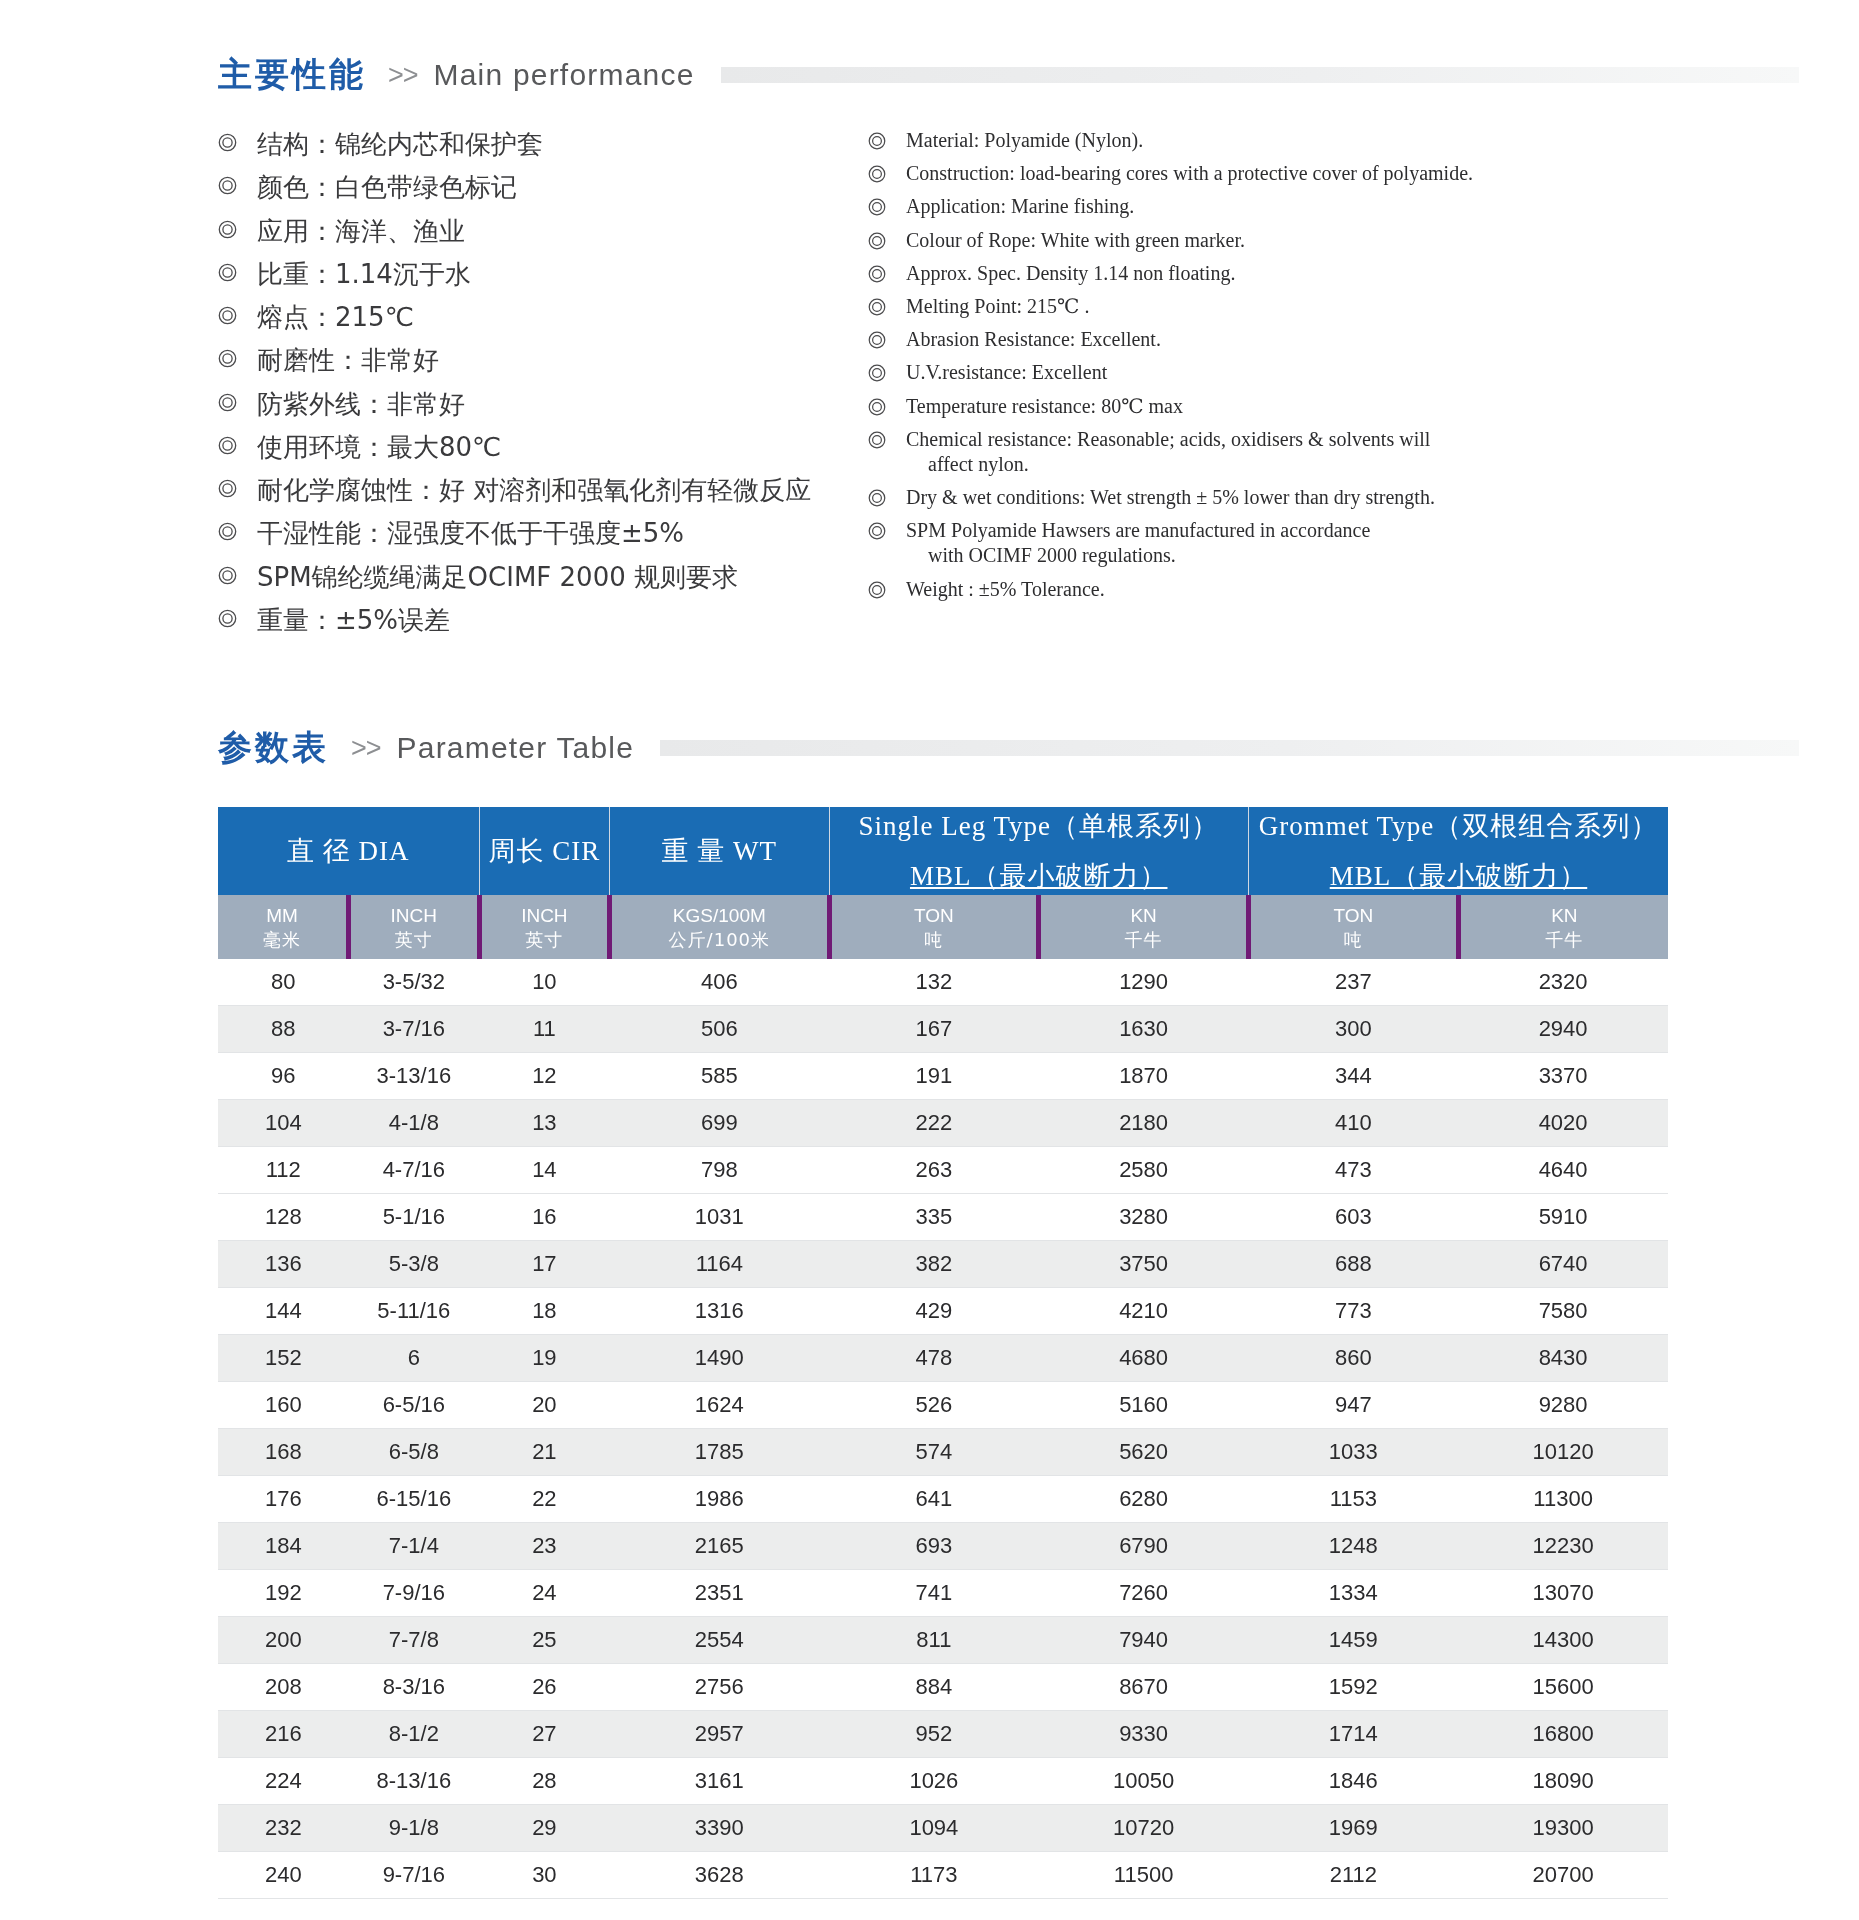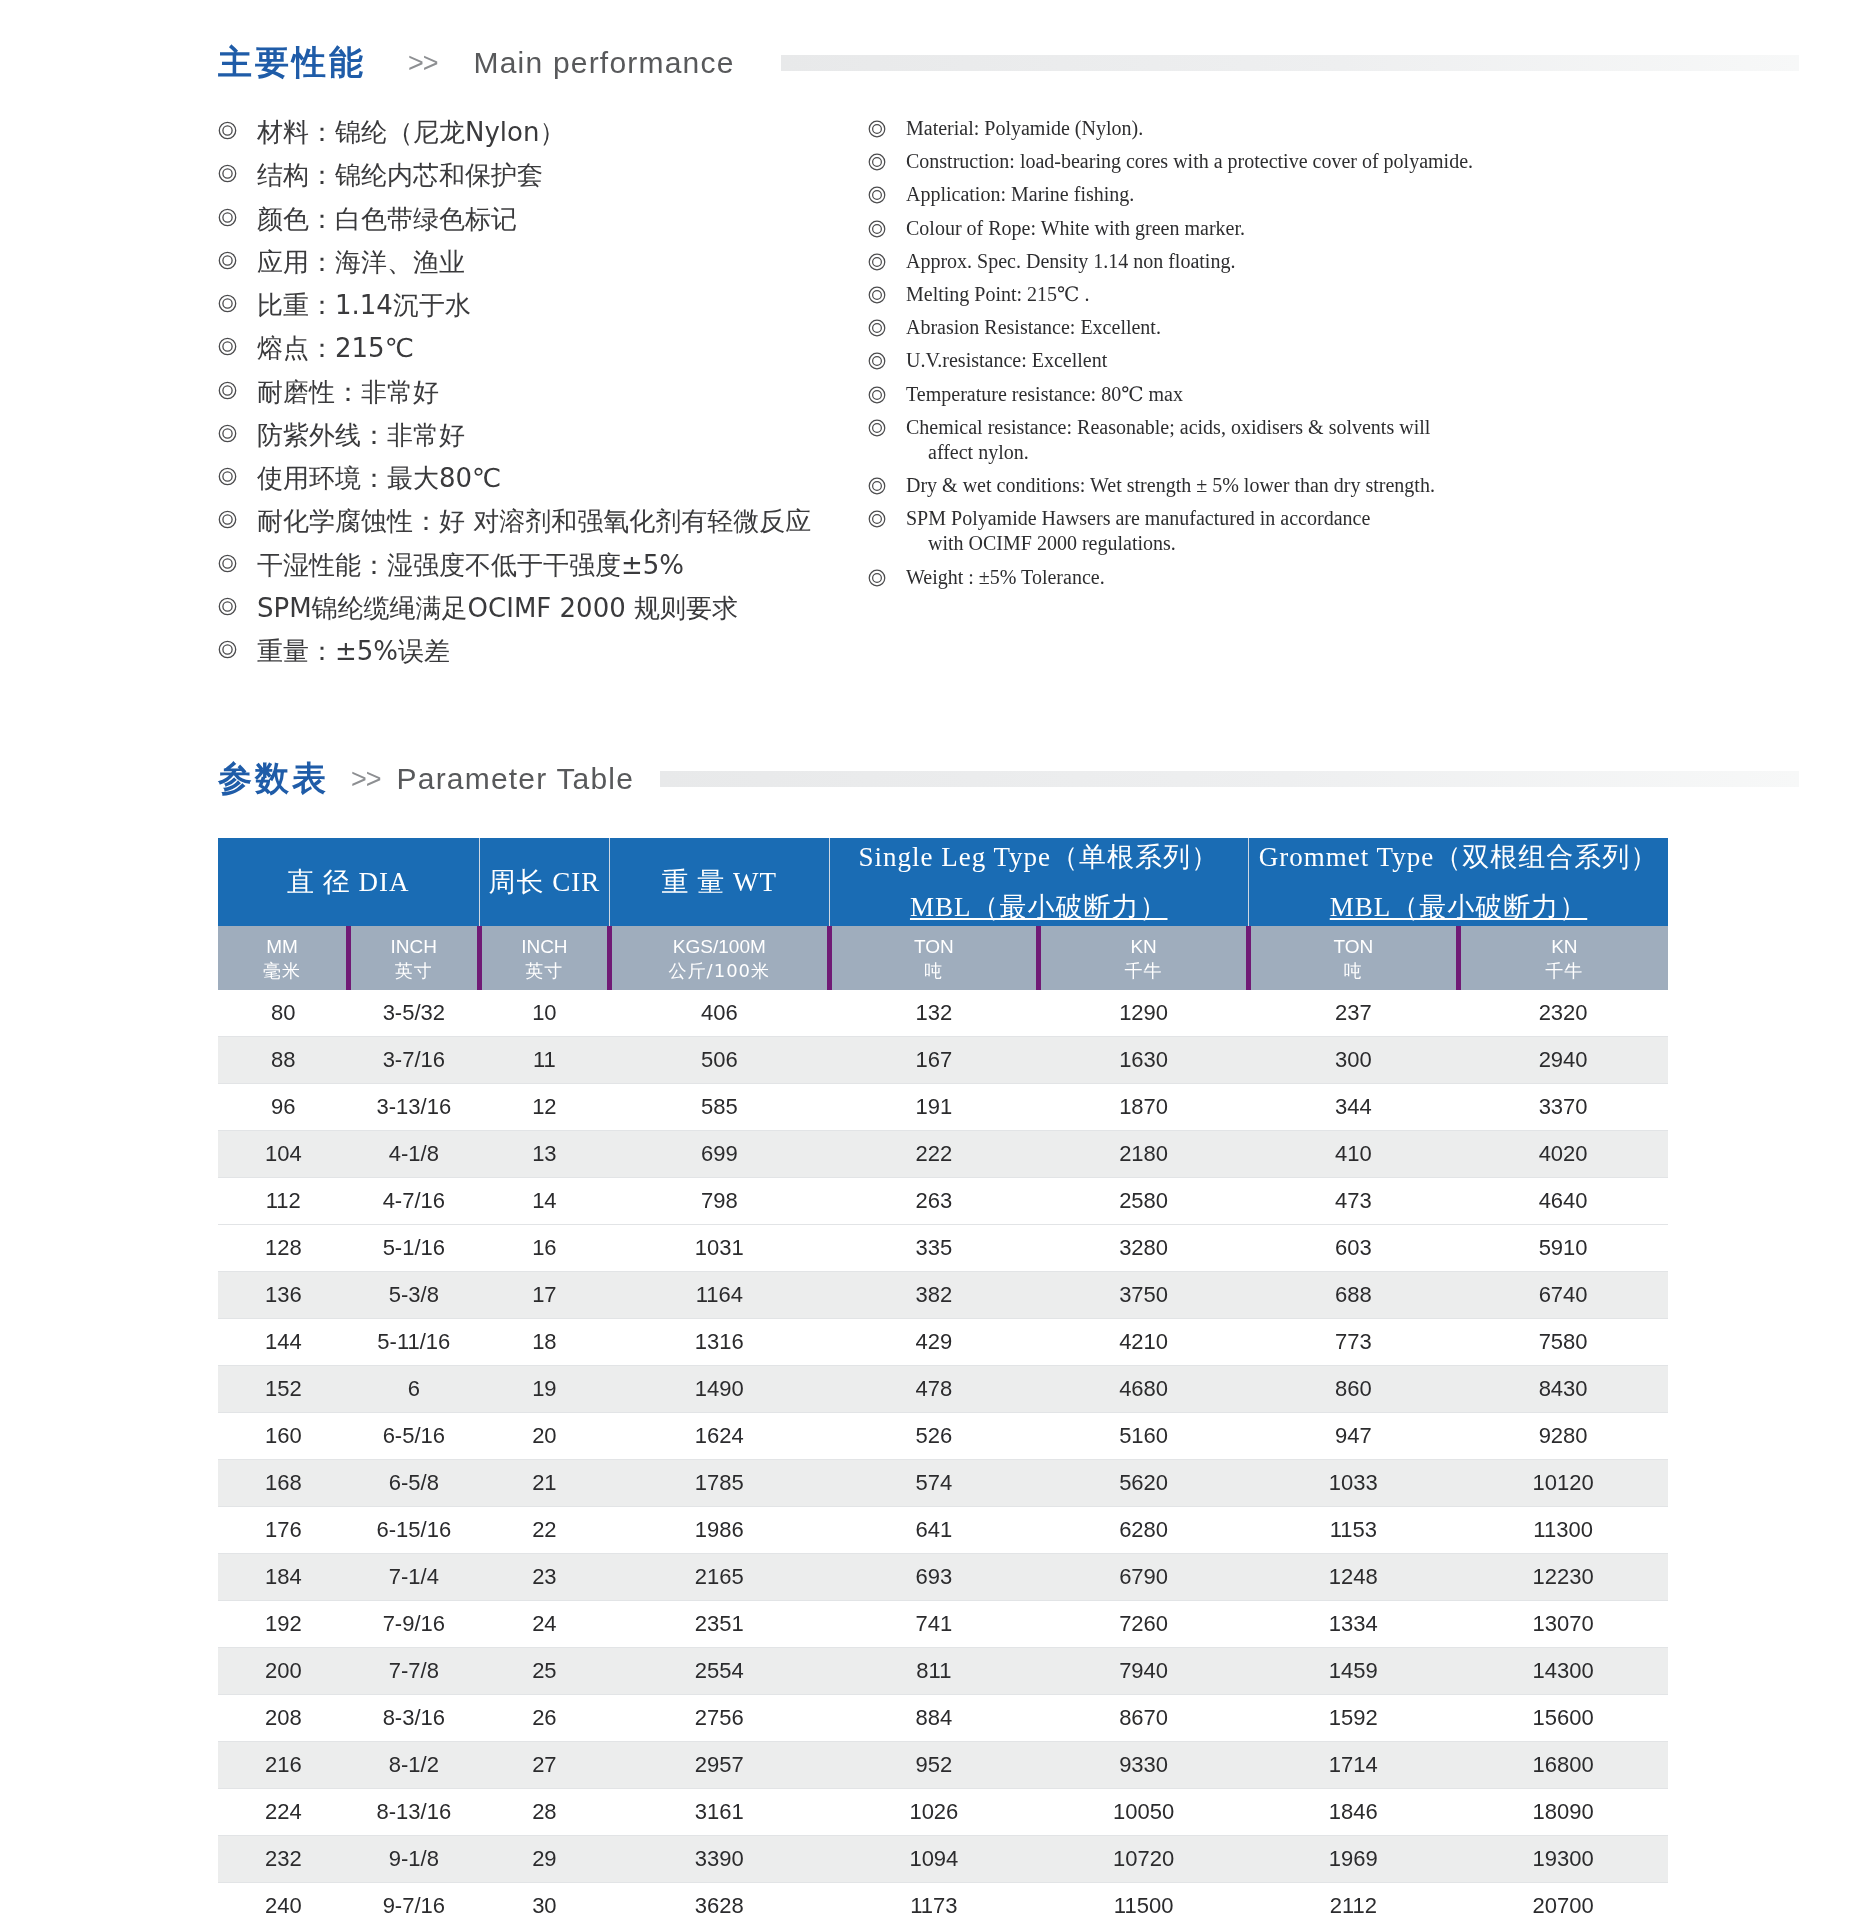--- a/index.html
+++ b/index.html
@@ -54,21 +54,21 @@
     letter-spacing: 1.2px;
     white-space: nowrap;
   }
   .sh-bar {
     flex: 1 1 auto;
     height: 16px;
     margin-left: 26px;
     background: linear-gradient(to right, #e8e9ea 0%, #eeeff0 55%, #f7f8f8 100%);
   }
 
-  #main-performance-head { padding-top: 40px; gap: 20px; }
+  #main-performance-head { padding-top: 52px; }
   #parameter-table-head  { padding-top: 0px; }
 
   
   .features {
     display: flex;
     margin-top: 30px;
   }
   .col-cn {
     width: 640px;
     margin-left: 218px;
@@ -184,29 +184,20 @@
   <div class="section-head" id="main-performance-head">
     <span class="sh-cn">主要性能</span>
     <span class="sh-arrows">&gt;&gt;</span>
     <span class="sh-en">Main performance</span>
     <span class="sh-bar"></span>
   </div>
 
   <div class="features">
 
     <div class="col-cn">
-      <div class="feat">
-        <span class="bullet">
-          <svg width="19" height="19" viewBox="0 0 19 19">
-              <circle cx="9.5" cy="9.5" r="8.2" fill="none" stroke="#4b4b4d" stroke-width="1.3"></circle>
-              <circle cx="9.5" cy="9.5" r="4.6" fill="none" stroke="#4b4b4d" stroke-width="1.3"></circle>
-            </svg>
-        </span>
-        <span class="feat-text">材料：锦纶（尼龙Nylon）</span>
-      </div>
       <div class="feat">
         <span class="bullet">
           <svg width="19" height="19" viewBox="0 0 19 19">
               <circle cx="9.5" cy="9.5" r="8.2" fill="none" stroke="#4b4b4d" stroke-width="1.3"></circle>
               <circle cx="9.5" cy="9.5" r="4.6" fill="none" stroke="#4b4b4d" stroke-width="1.3"></circle>
             </svg>
         </span>
         <span class="feat-text">结构：锦纶内芯和保护套</span>
       </div>
       <div class="feat">

